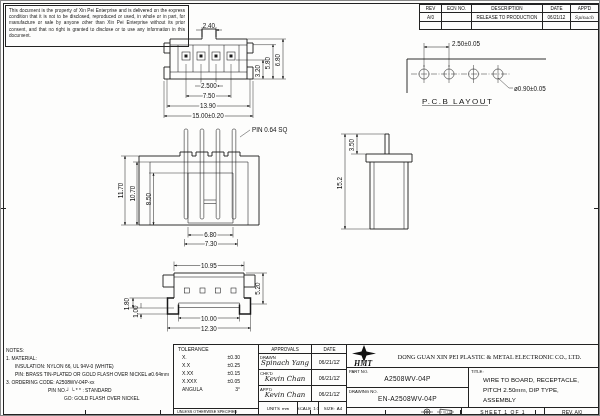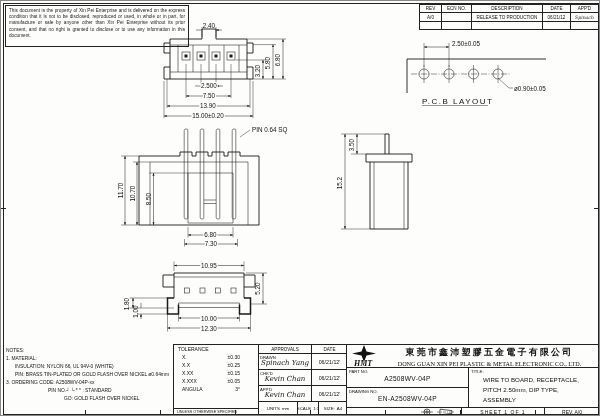--- a/index.html
+++ b/index.html
@@ -293,21 +293,20 @@
       </div>
     </div>
 
     <div class="abs rblk">
       <div class="corow">
         <svg width="30" height="22" viewBox="0 0 30 22" style="margin-left:3px">
           <path d="M14,0 L16.5,6.5 L26,8.5 L16.5,10.5 L14,17 L11.5,10.5 L2,8.5 L11.5,6.5 Z" fill="#111"></path>
           <text x="4" y="21" font-size="8" font-style="italic" font-weight="bold" font-family="Liberation Serif,serif" fill="#111">HMT</text>
         </svg>
         <div class="conames">
-          <div class="cn">東莞市鑫沛塑膠五金電子有限公司</div>
           <div class="en">DONG GUAN XIN PEI PLASTIC &amp; METAL ELECTRONIC CO., LTD.</div>
         </div>
       </div>
       <div class="midrow">
         <div class="partcol">
           <div class="pcell first">
             <span class="plabel">PART NO.</span>
             <span class="pval">A2508WV-04P</span>
           </div>
           <div class="pcell">

